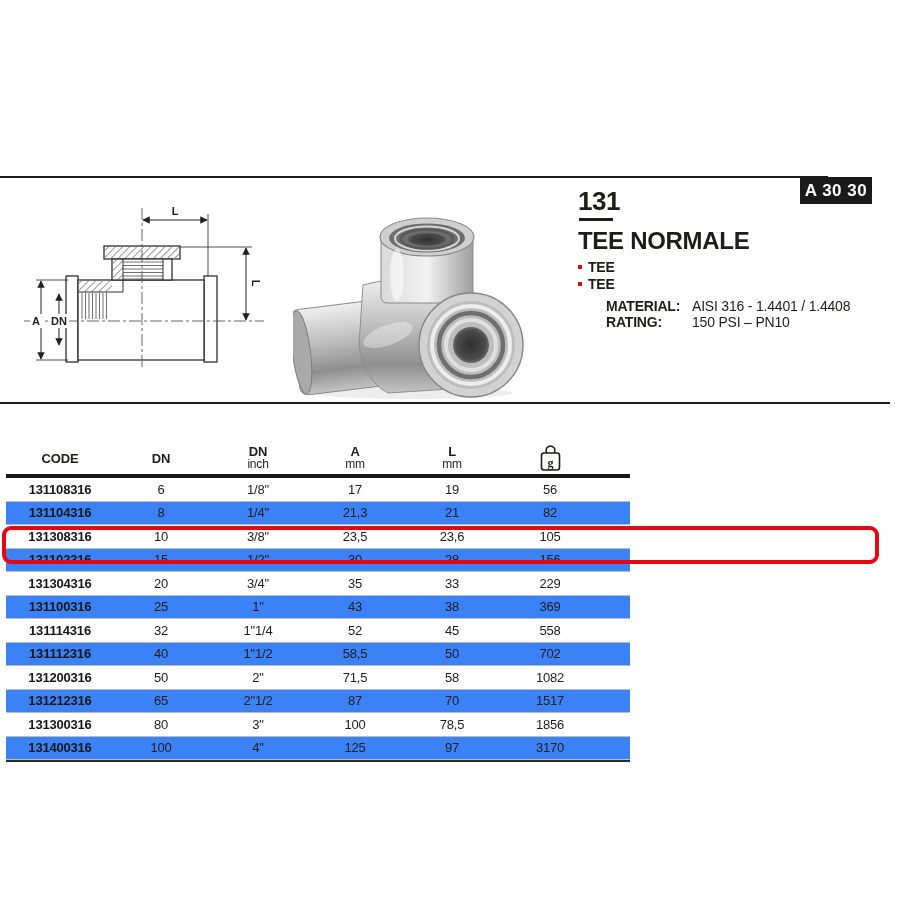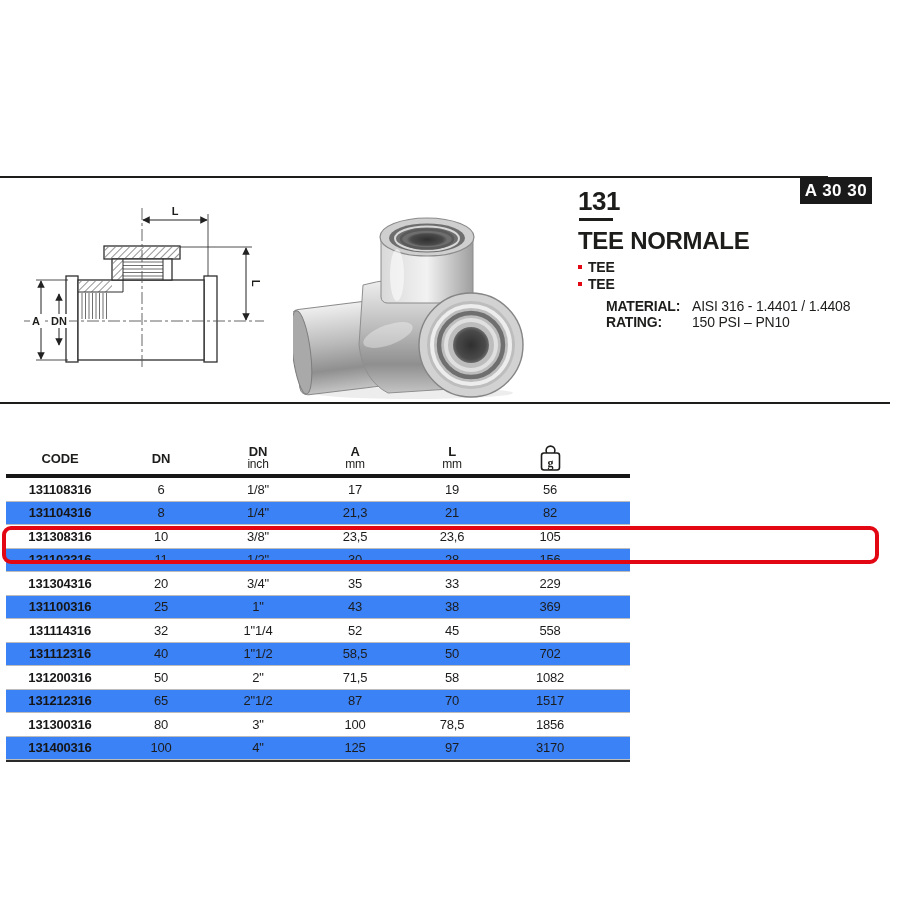--- a/index.html
+++ b/index.html
@@ -239,21 +239,21 @@
     <div class="trow">
       <div class="td code">131308316</div>
       <div class="td">10</div>
       <div class="td">3/8"</div>
       <div class="td">23,5</div>
       <div class="td">23,6</div>
       <div class="td">105</div>
     </div>
     <div class="trow shade">
       <div class="td code">131102316</div>
-      <div class="td">11</div>
+      <div class="td">15</div>
       <div class="td">1/2"</div>
       <div class="td">30</div>
       <div class="td">28</div>
       <div class="td">156</div>
     </div>
     <div class="trow">
       <div class="td code">131304316</div>
       <div class="td">20</div>
       <div class="td">3/4"</div>
       <div class="td">35</div>

